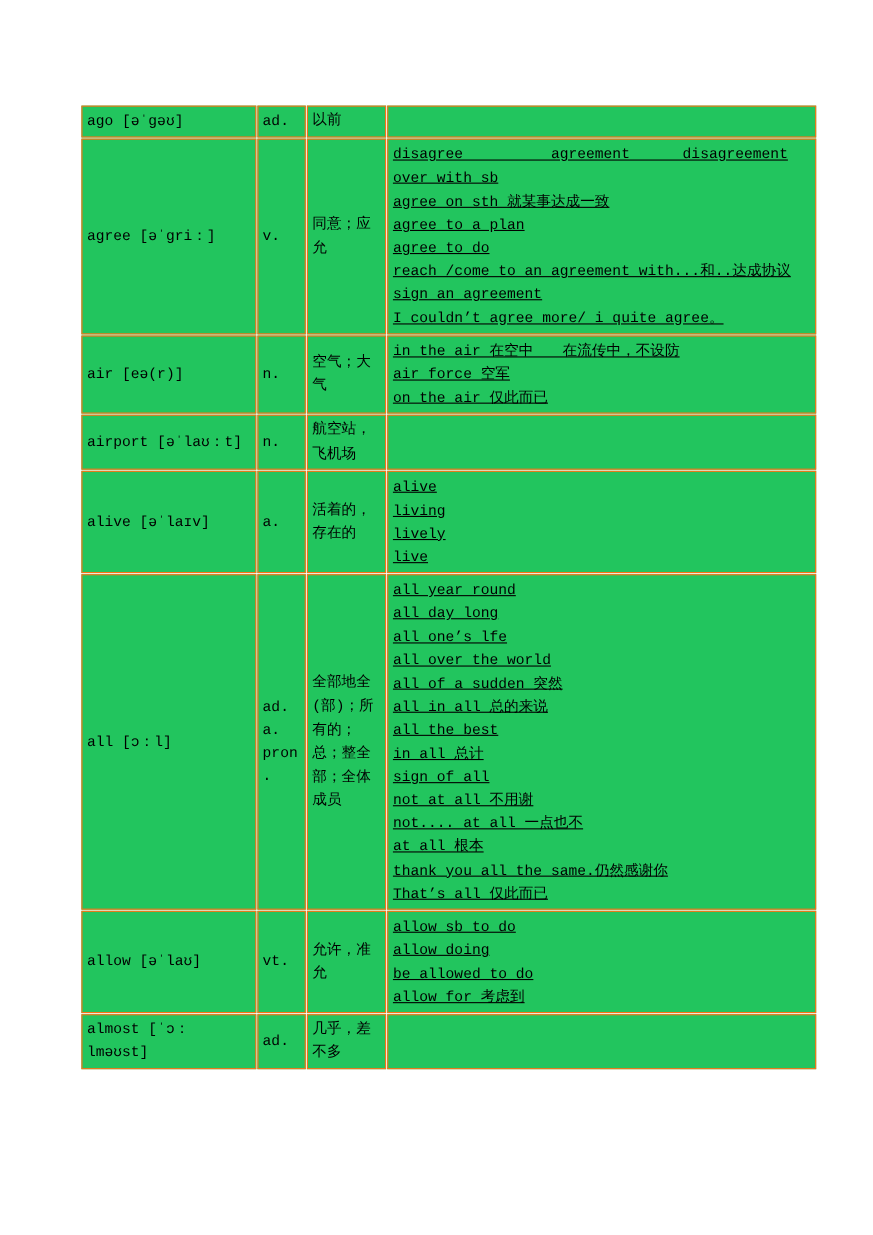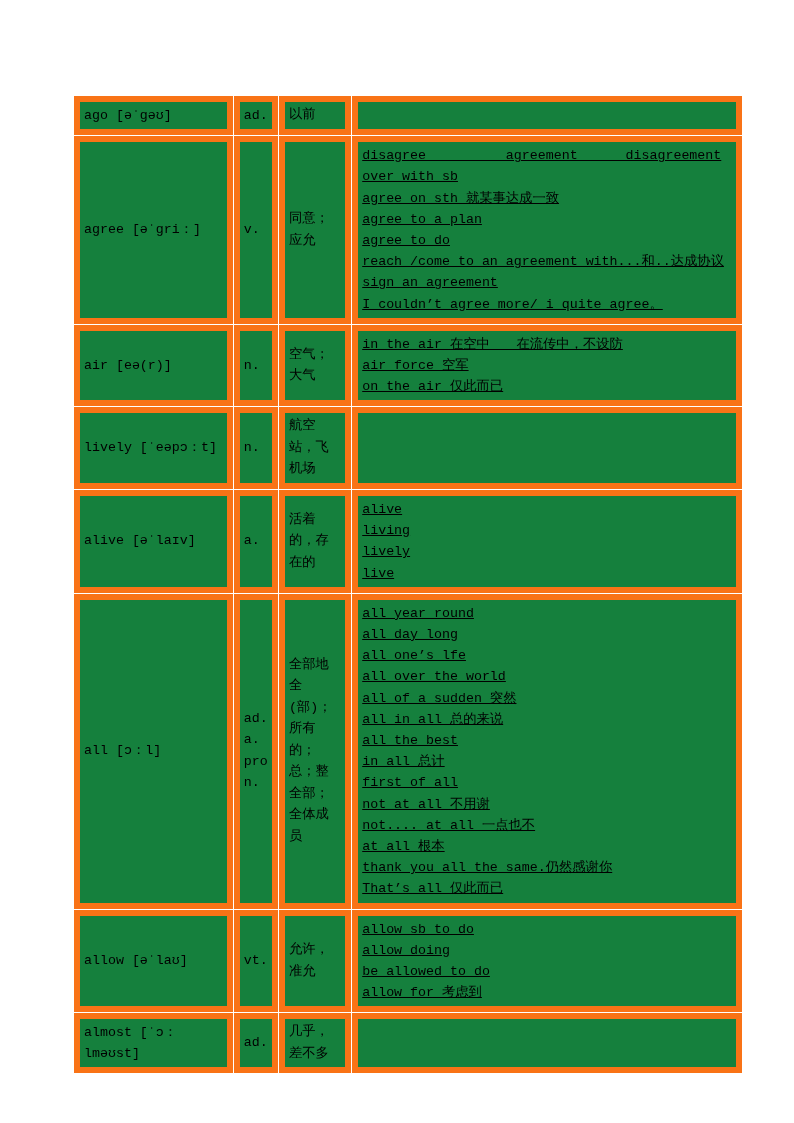--- a/index.html
+++ b/index.html
@@ -25,29 +25,29 @@
   .vocab-table {
     position: absolute;
     left: 73px;
     top: 95px;
     width: 670px;
     border-collapse: separate;
     border-spacing: 1px;
     table-layout: fixed;
   }
   .vocab-table td {
-    border: 6px solid #f97316;
+    border: 1px solid #f97316;
     vertical-align: middle;
     padding: 2px 4px 3px 4px;
     font-size: 13.3px;
     line-height: 21.2px;
     font-family: "Liberation Mono", "DejaVu Sans Mono", monospace;
     word-wrap: break-word;
     overflow-wrap: break-word;
-    background: #15803d;
+    background: #22c55e;
   }
   col.c-word  { width: 158px; }
   col.c-pos   { width: 44px;  }
   col.c-mean  { width: 72px;  }
   col.c-ex    { width: 388px; }
 
   td.word {
     text-align: left;
     letter-spacing: 0px;
   }
@@ -119,21 +119,21 @@
           <td class="mean">
             <div class="meanline">空气；大气</div>
           </td>
           <td class="ex">
             <div class="exline">in the air 在空中　　在流传中，不设防</div>
             <div class="exline">air force 空军</div>
             <div class="exline">on the air 仅此而已</div>
           </td>
         </tr>
         <tr>
-          <td class="word">lively [ˈeəpɔ：t]</td>
+          <td class="word">airport [əˈlaʊ：t]</td>
           <td class="pos">
             <span class="posline">n.</span>
           </td>
           <td class="mean">
             <div class="meanline">航空站，飞机场</div>
           </td>
           <td class="ex mid">&nbsp;</td>
         </tr>
         <tr>
           <td class="word">alive [əˈlaɪv]</td>
@@ -162,21 +162,21 @@
           </td>
           <td class="ex">
             <div class="exline">all year round</div>
             <div class="exline">all day long</div>
             <div class="exline">all one’s lfe</div>
             <div class="exline">all over the world</div>
             <div class="exline">all of a sudden 突然</div>
             <div class="exline">all in all 总的来说</div>
             <div class="exline">all the best</div>
             <div class="exline">in all 总计</div>
-            <div class="exline">first of all</div>
+            <div class="exline">sign of all</div>
             <div class="exline">not at all 不用谢</div>
             <div class="exline">not.... at all 一点也不</div>
             <div class="exline">at all 根本</div>
             <div class="exline">thank you all the same.仍然感谢你</div>
             <div class="exline">That’s all 仅此而已</div>
           </td>
         </tr>
         <tr>
           <td class="word">allow [əˈlaʊ]</td>
           <td class="pos">

